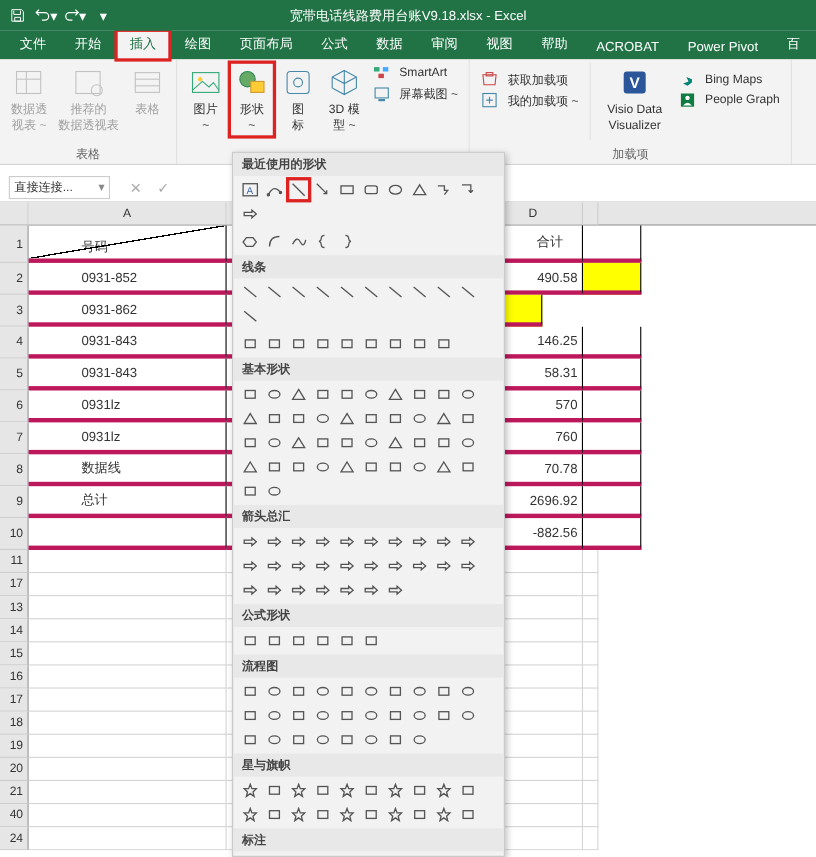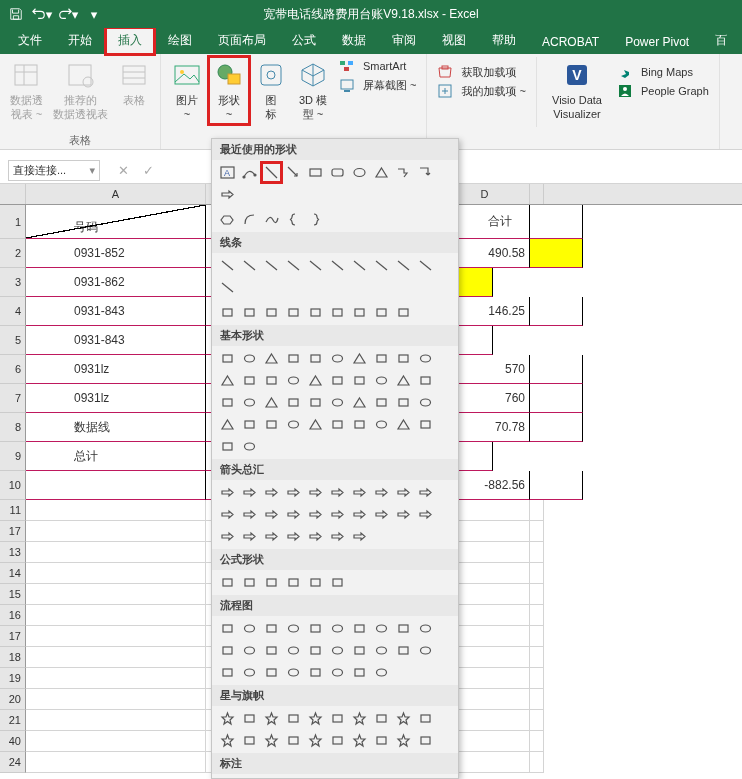--- a/index.html
+++ b/index.html
@@ -41,21 +41,21 @@
 
 .sheet { position: relative; }
 .col-headers { display: flex; background: #e6e6e6; border-bottom: 1px solid #999; }
 .corner { width: 26px; height: 20px; border-right: 1px solid #ccc; background: #e6e6e6; }
 .colh { height: 20px; display: flex; align-items: center; justify-content: center; border-right: 1px solid #ccc; font-size: 11px; color: #333; background: #e6e6e6; }
 .rows { }
 .row { display: flex; }
 .rowh { width: 26px; display: flex; align-items: center; justify-content: flex-end; padding-right: 4px; border-right: 1px solid #999; border-bottom: 1px solid #ccc; font-size: 11px; background: #e6e6e6; }
 .cell { border-right: 1px solid #d4d4d4; border-bottom: 1px solid #d4d4d4; padding: 2px 4px; font-size: 12px; overflow: hidden; white-space: nowrap; display: flex; align-items: center; font-family: "SimSun", sans-serif; }
 .cell.rborder { border-right: 1px solid #000; }
-.cell.bborder { border-bottom: 1px solid #be185d; padding-left: 48px; }
+.cell.bborder { border-bottom: 4px solid #be185d; padding-left: 48px; }
 .cell.right { justify-content: flex-end; }
 .cell.yellow { background: #ffff00; }
 
 
 .diag-cell { position: relative; }
 .diag-cell::after { content: ""; position: absolute; left: 0; top: 0; right: 0; bottom: 0; background: linear-gradient(to bottom right, transparent calc(50% - 0.6px), #000 calc(50% - 0.6px), #000 calc(50% + 0.6px), transparent calc(50% + 0.6px)); pointer-events: none; }
 
 
 .shapes-dd { position: absolute; left: 211px; top: 138px; width: 248px; background: #f2f2f2; border: 1px solid #c6c6c6; box-shadow: 2px 2px 6px rgba(0,0,0,0.25); z-index: 50; padding-bottom: 4px; }
 .dd-section { }
@@ -256,20 +256,21 @@
               <svg width="16" height="16">
                 <rect x="2" y="2" width="12" height="12" fill="#107c41"></rect>
                 <circle cx="8" cy="6" r="2" fill="#fff"></circle>
                 <path d="M4 13 Q8 8 12 13" fill="#fff"></path>
               </svg>
             </span>
             <span>People Graph</span>
           </div>
       </div>
     </div>
+    <div class="group-label">加载项</div>
   </div>
 </div>
 
 <div class="formula-row">
   <div class="namebox">
       <span>直接连接...</span>
       <span style="color:#888">▾</span>
     </div>
   <div class="fx-btns">
     <span>✕</span>
@@ -316,20 +317,21 @@
     <div class="cell colB rborder bborder right" style="height:29px">46.25</div>
     <div class="cell colC rborder bborder" style="height:29px">6月+7月</div>
     <div class="cell colD rborder bborder right" style="height:29px">146.25</div>
     <div class="cell colE bborder " style="height:29px;border-right:1px solid #000"></div>
   </div>
       <div class="row" style="height:29px">
     <div class="rowh" style="height:29px">5</div>
     <div class="cell colA rborder bborder" style="height:29px">0931-843</div>
     <div class="cell colB rborder bborder right" style="height:29px">57.75</div>
     <div class="cell colC rborder bborder" style="height:29px">6月+7月</div>
+    <div class="cell colD rborder bborder right" style="height:29px">58.31</div>
     <div class="cell colE bborder " style="height:29px;border-right:1px solid #000"></div>
   </div>
       <div class="row" style="height:29px">
     <div class="rowh" style="height:29px">6</div>
     <div class="cell colA rborder bborder" style="height:29px">0931lz</div>
     <div class="cell colB rborder bborder right" style="height:29px">1080</div>
     <div class="cell colC rborder bborder" style="height:29px">6月+7月+8月</div>
     <div class="cell colD rborder bborder right" style="height:29px">570</div>
     <div class="cell colE bborder " style="height:29px;border-right:1px solid #000"></div>
   </div>
@@ -347,20 +349,21 @@
     <div class="cell colB rborder bborder right" style="height:29px"></div>
     <div class="cell colC rborder bborder" style="height:29px"></div>
     <div class="cell colD rborder bborder right" style="height:29px">70.78</div>
     <div class="cell colE bborder " style="height:29px;border-right:1px solid #000"></div>
   </div>
       <div class="row" style="height:29px">
     <div class="rowh" style="height:29px">9</div>
     <div class="cell colA rborder bborder" style="height:29px">总计</div>
     <div class="cell colB rborder bborder right" style="height:29px"></div>
     <div class="cell colC rborder bborder" style="height:29px"></div>
+    <div class="cell colD rborder bborder right" style="height:29px">2696.92</div>
     <div class="cell colE bborder " style="height:29px;border-right:1px solid #000"></div>
   </div>
       <div class="row" style="height:29px">
     <div class="rowh" style="height:29px">10</div>
     <div class="cell colA rborder bborder" style="height:29px"></div>
     <div class="cell colB rborder bborder right" style="height:29px"></div>
     <div class="cell colC rborder bborder" style="height:29px">已经报销金额</div>
     <div class="cell colD rborder bborder right" style="height:29px">-882.56</div>
     <div class="cell colE bborder " style="height:29px;border-right:1px solid #000"></div>
   </div>

